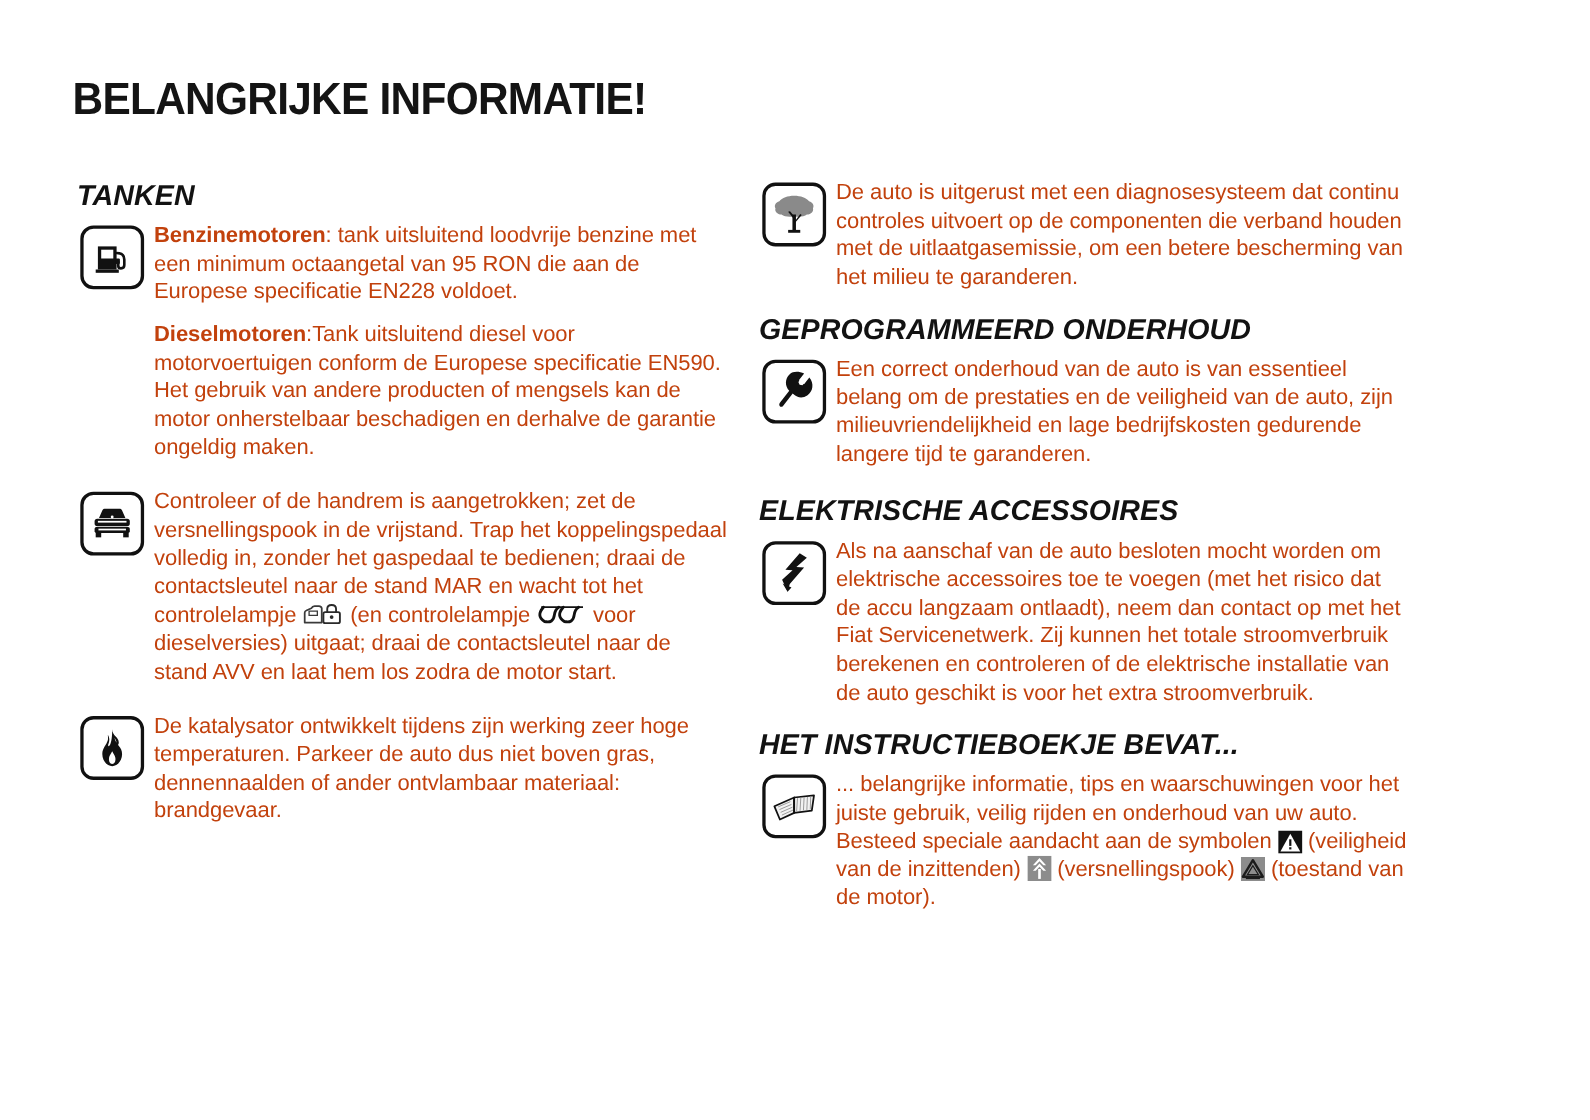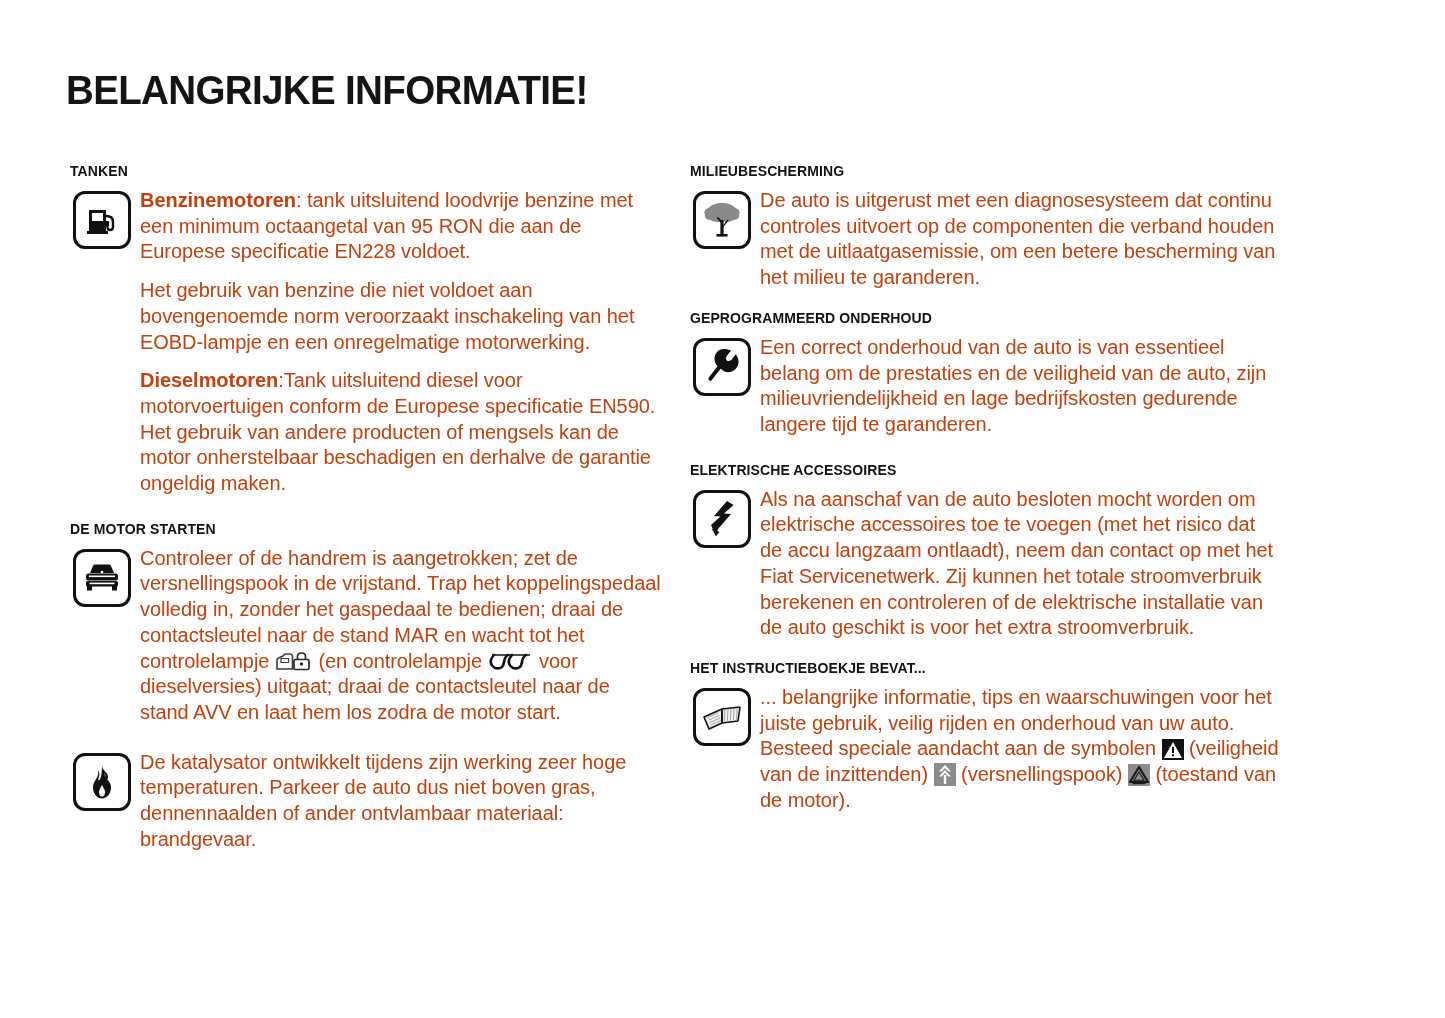--- a/index.html
+++ b/index.html
@@ -43,26 +43,27 @@
     width: 600px;
     flex: 0 0 600px;
   }
   .col.right {
     margin-left: 20px;
   }
   .section {
     margin-bottom: 5px;
   }
   .section-heading {
-    font-size: 14px;
+    font-size: 26px;
     font-weight: bold;
     letter-spacing: 0.1px;
     color: #121212;
     margin: 0 0 9px 8px;
     line-height: 1.15;
+    font-style: italic;
   }
   .block {
     display: flex;
     align-items: flex-start;
   }
   .icon-cell {
     flex: 0 0 78px;
     width: 78px;
     padding-top: 3px;
     display: flex;
@@ -129,28 +130,26 @@
                 <rect x="5" y="8" width="17" height="21" fill="#111"></rect>
                 <rect x="8" y="11" width="11" height="8" fill="#fff"></rect>
                 <rect x="3" y="29" width="21" height="3" fill="#111"></rect>
                 <path d="M22 14 Q29 14 29 20 L29 25 Q29 28 26 28 Q23.5 28 23.5 25.5 L23.5 22" stroke="#111" stroke-width="2.4" fill="none" stroke-linecap="round"></path>
                 <rect x="21" y="19" width="4" height="5" rx="1" fill="#111"></rect>
               </svg>
             </div>
           </div>
           <div class="body-text">
             <p><b>Benzinemotoren</b><span>: tank uitsluitend loodvrije benzine met een minimum octaangetal van 95 RON die aan de Europese specificatie EN228 voldoet.</span></p>
-            <p><span>Het gebruik van benzine die niet voldoet aan bovengenoemde norm veroorzaakt inschakeling van het EOBD-lampje en een onregelmatige motorwerking.</span></p>
             <p><b>Dieselmotoren</b><span>:Tank uitsluitend diesel voor motorvoertuigen conform de Europese specificatie EN590. Het gebruik van andere producten of mengsels kan de motor onherstelbaar beschadigen en derhalve de garantie ongeldig maken.</span></p>
           </div>
         </div>
       </div>
 
       <div class="section pad-section">
-        <div class="section-heading">DE MOTOR STARTEN</div>
         <div class="block">
           <div class="icon-cell">
             <div class="icon-box">
               <svg width="40" height="34" viewBox="0 0 40 34">
                 <path d="M8 12 L11 5 Q11.5 3.6 13 3.6 L27 3.6 Q28.5 3.6 29 5 L32 12 Z" fill="#111"></path>
                 <rect x="4" y="12.5" width="32" height="7" rx="2.5" fill="#111"></rect>
                 <rect x="7" y="14.5" width="26" height="1.6" fill="#fff"></rect>
                 <circle cx="20" cy="11" r="1.3" fill="#fff"></circle>
                 <rect x="4" y="20" width="32" height="5.5" rx="1.6" fill="#111"></rect>
                 <rect x="7.5" y="21.6" width="25" height="1.6" fill="#fff"></rect>
@@ -192,21 +191,20 @@
             <p>De katalysator ontwikkelt tijdens zijn werking zeer hoge temperaturen. Parkeer de auto dus niet boven gras, dennennaalden of ander ontvlambaar materiaal: brandgevaar.</p>
           </div>
         </div>
       </div>
 
     </div>
 
     <div class="col right">
 
       <div class="section">
-        <div class="section-heading">MILIEUBESCHERMING</div>
         <div class="block">
           <div class="icon-cell">
             <div class="icon-box">
               <svg width="40" height="38" viewBox="0 0 40 38">
                 <path d="M20 2 C26 2 31 4 33.5 7 C37 8 38.5 11 37 13.5 C38 16 35.5 19 31.5 19
                          C29 21 24 21.5 20 20.5 C16 21.5 11 21 8.5 19 C4.5 19 2 16 3 13.5
                          C1.5 11 3 8 6.5 7 C9 4 14 2 20 2 Z" fill="#8a8a8a"></path>
                 <path d="M18.4 19 L18.4 34 L21.6 34 L21.6 19 Z" fill="#111"></path>
                 <path d="M20 23.5 L14.5 16.5 L16.2 16 L20 20.5 Z" fill="#111"></path>
                 <path d="M20 26 L25.5 18.5 L26.8 19.4 L20.8 26.6 Z" fill="#111"></path>

